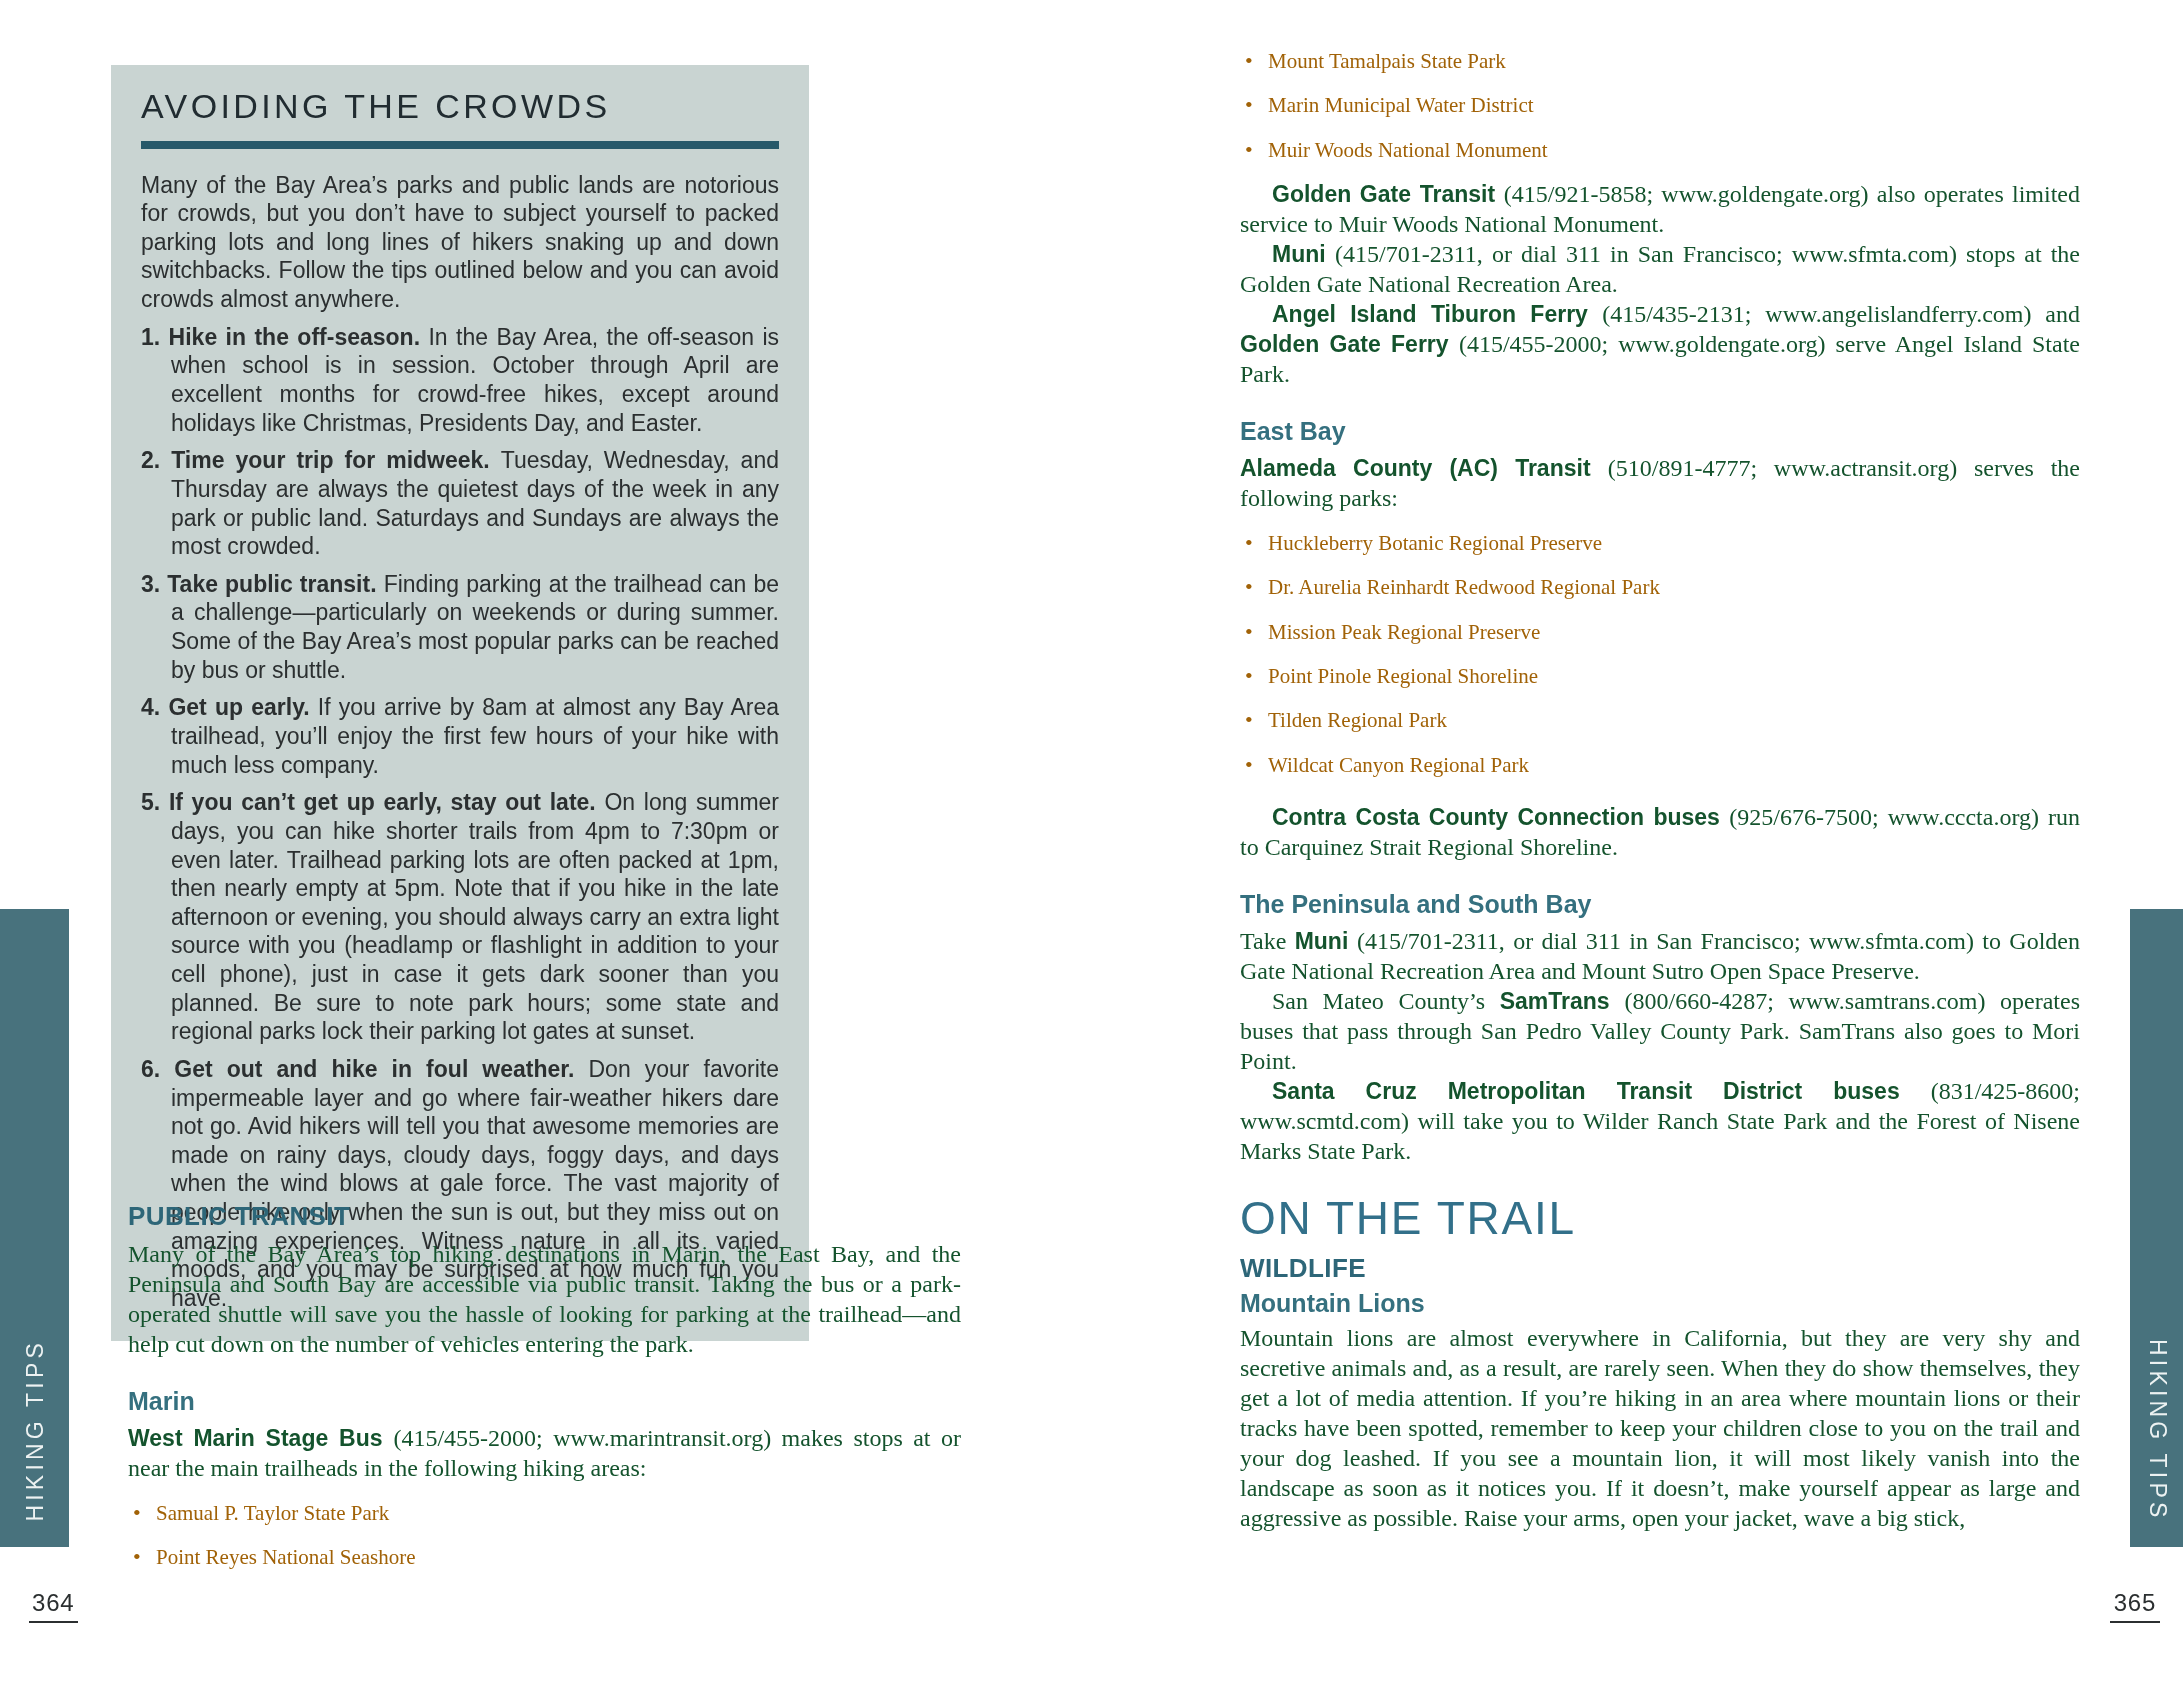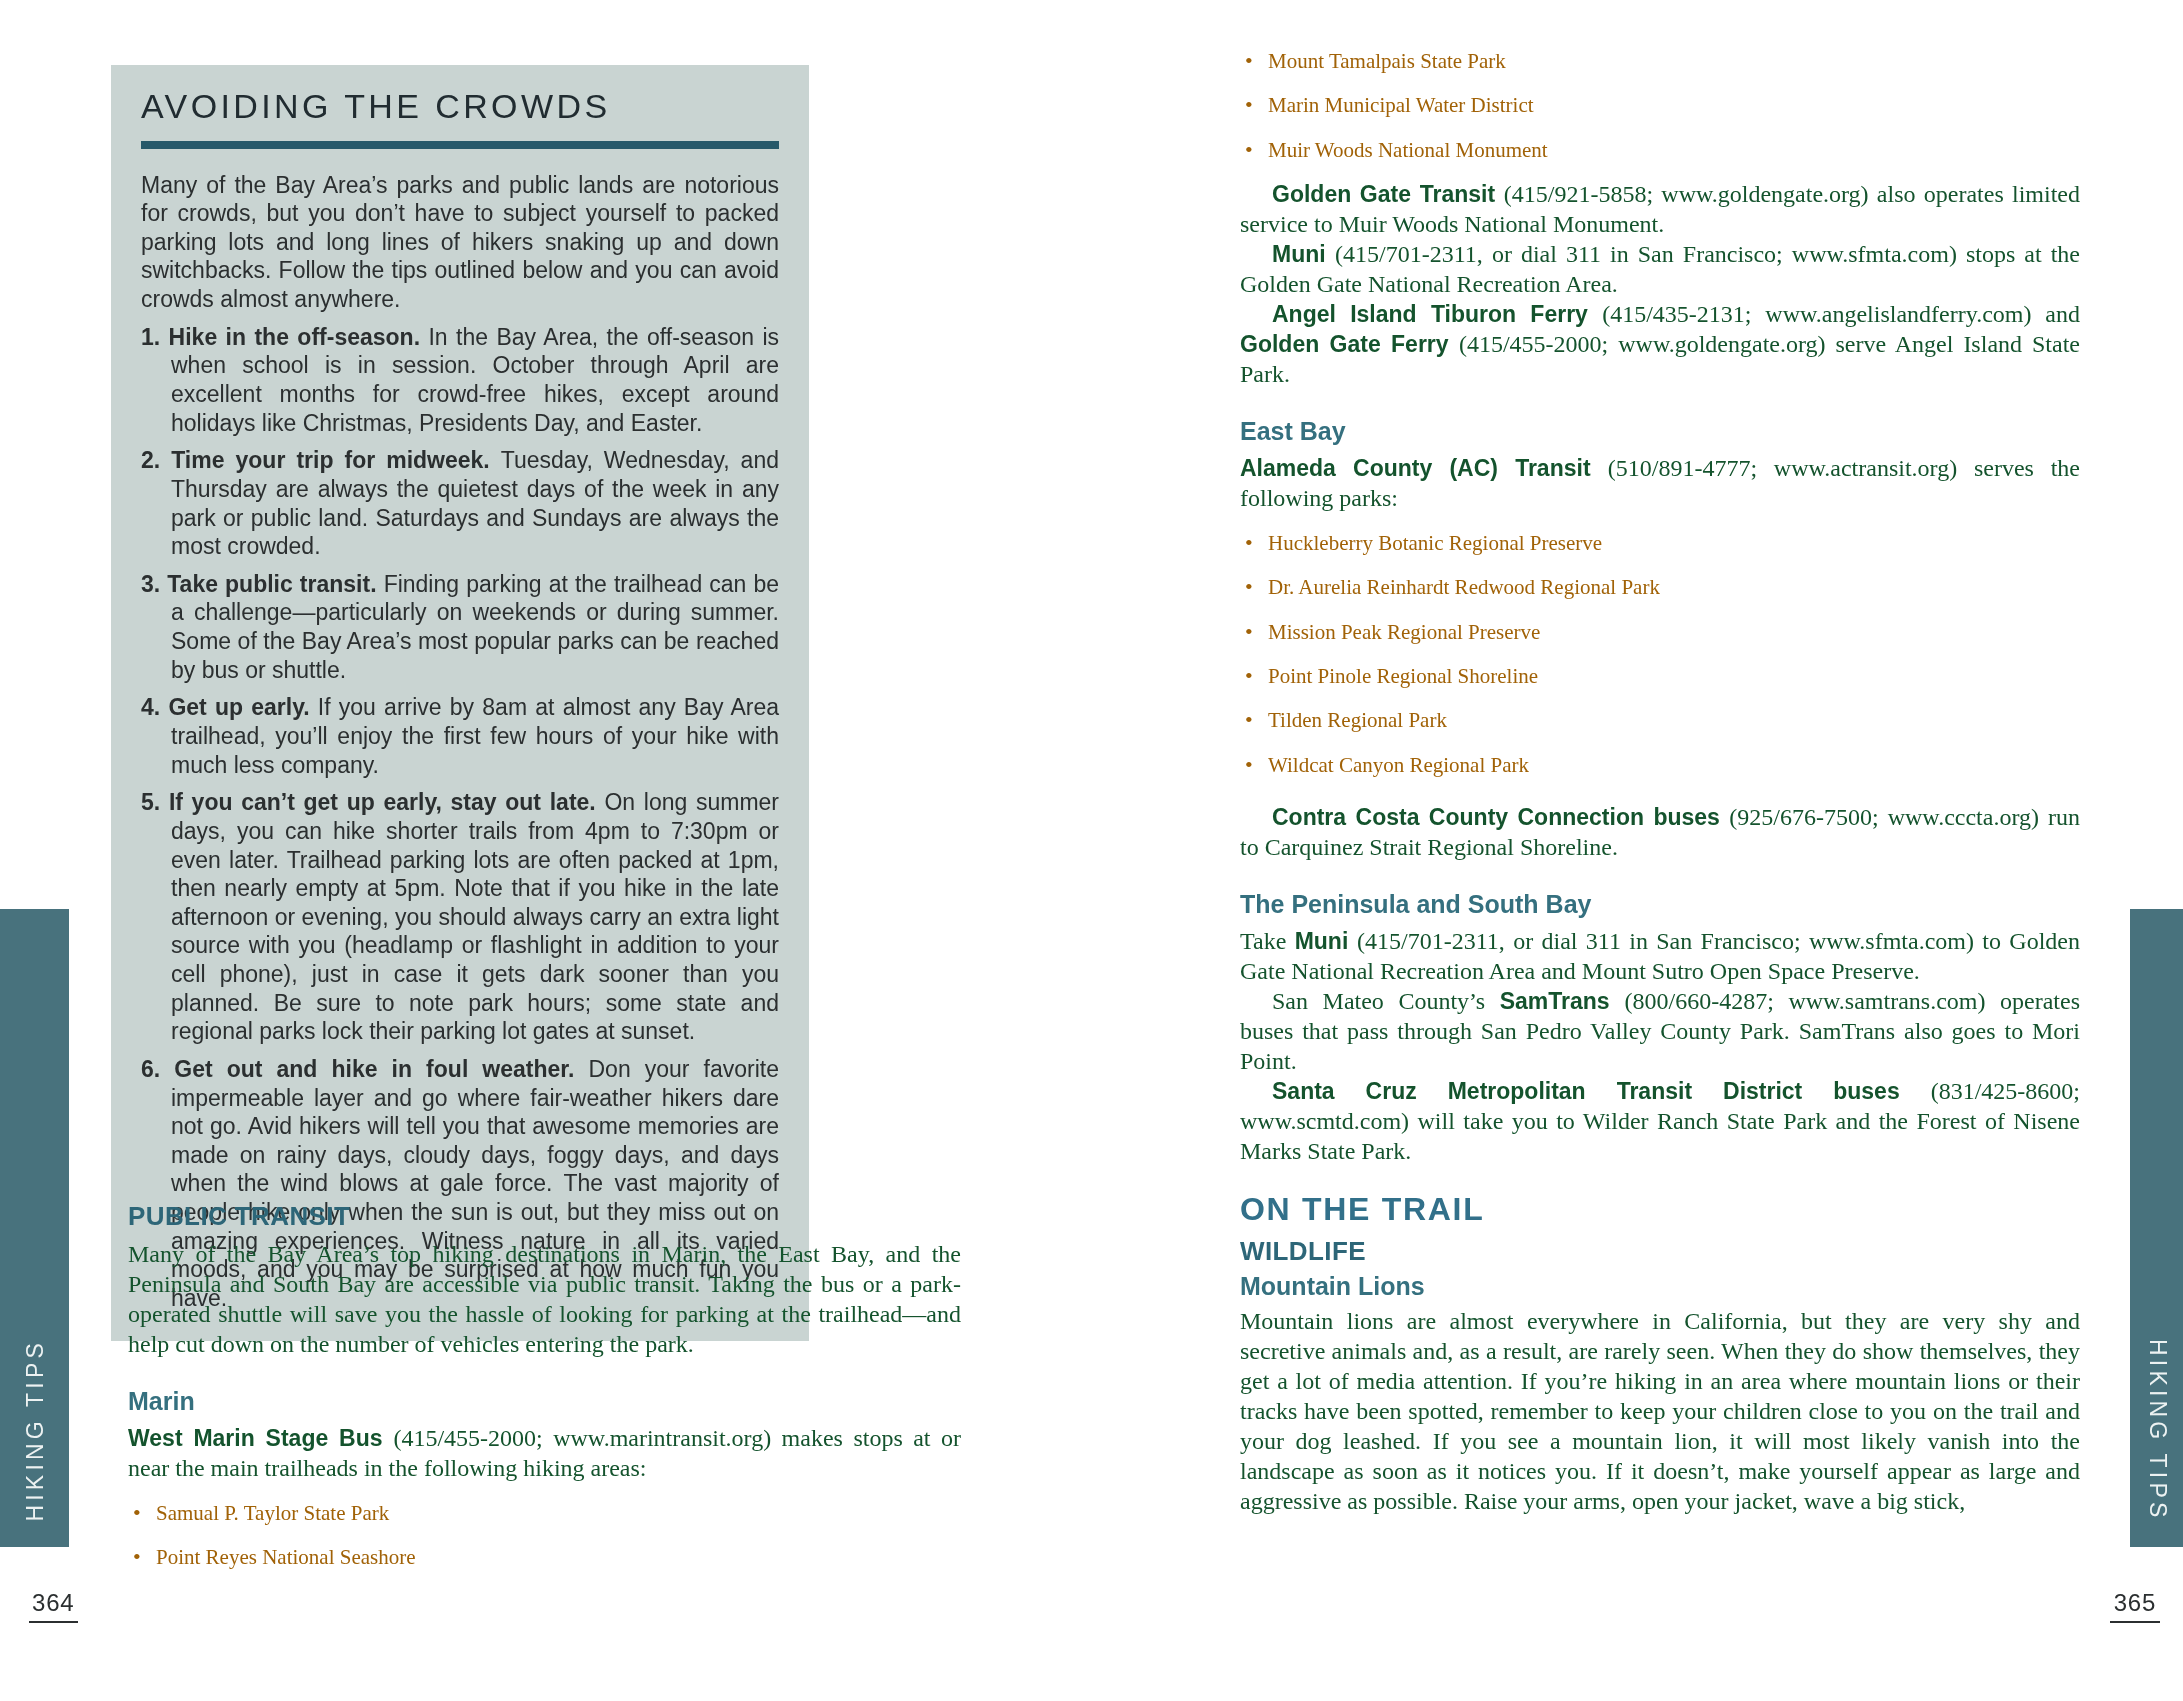--- a/index.html
+++ b/index.html
@@ -40,21 +40,21 @@
   .caps-head {
     margin:0 0 6.7px 0; font-family:"Liberation Sans", sans-serif;
     font-weight:700; font-size:26px; color:#2d6678; letter-spacing:0.4px;
   }
   .sub-head {
     margin:0 0 6.7px 0; font-family:"Liberation Sans", sans-serif;
     font-weight:700; font-size:25px; color:#35707f;
   }
   .trail-head {
     margin:25px 0 8.4px 0; font-family:"Liberation Sans", sans-serif;
-    font-weight:700; font-size:32px; letter-spacing:1.7px; color:#32708a;
+    font-weight:400; font-size:46px; letter-spacing:1.7px; color:#32708a;
   }
   .mt  { margin-top:28.6px; }
   .mt-sm { margin-top:22px; }
 
   .blist { list-style:none; margin:15px 0 0 0; padding:0; }
   .blist li {
     position:relative; padding-left:28px; margin-bottom:14.3px;
     font-size:21px; line-height:30px; color:#a16207;
   }
   .blist li::before {

